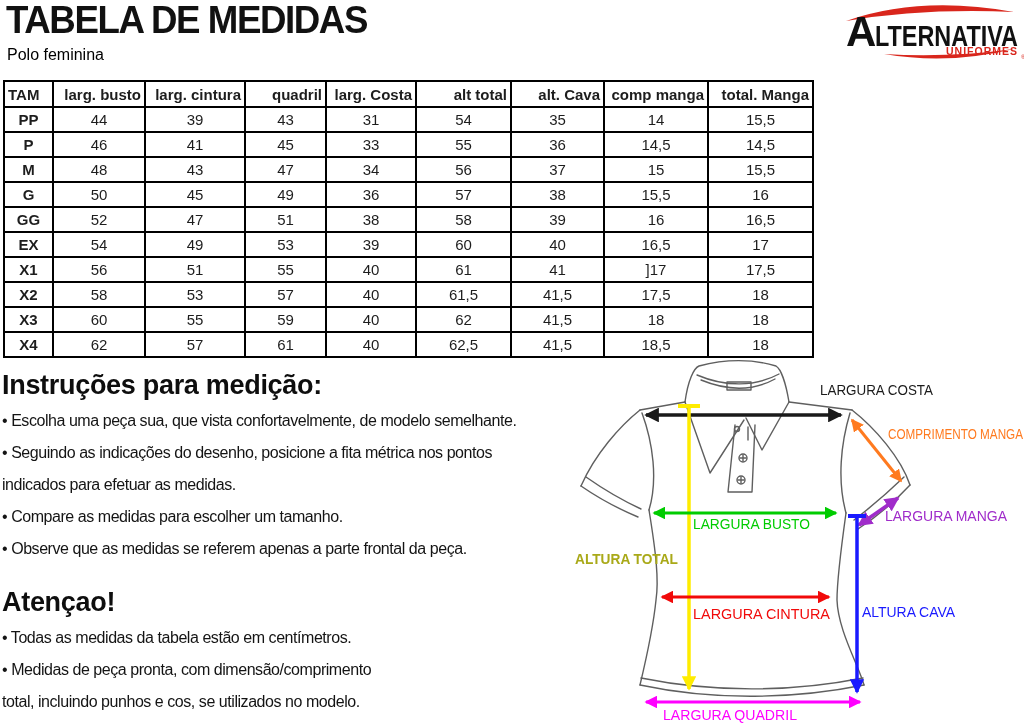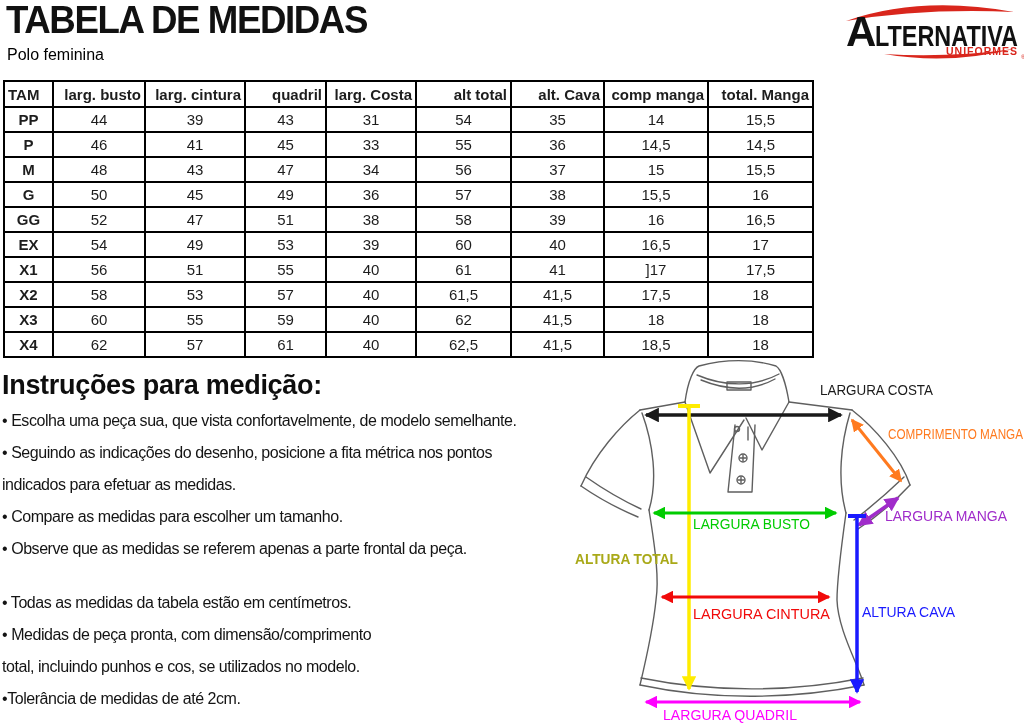--- a/index.html
+++ b/index.html
@@ -196,20 +196,21 @@
   <div class="copy">
     <h2>Instruções para medição:</h2>
     <div>
         <div class="line">• Escolha uma peça sua, que vista confortavelmente, de modelo semelhante.</div>
         <div class="line">• Seguindo as indicações do desenho, posicione a fita métrica nos pontos</div>
         <div class="line">indicados para efetuar as medidas.</div>
         <div class="line">• Compare as medidas para escolher um tamanho.</div>
         <div class="line">• Observe que as medidas se referem apenas a parte frontal da peça.</div>
       </div>
     <div class="gap"></div>
+    <h2>Atençao!</h2>
     <div>
         <div class="line">• Todas as medidas da tabela estão em centímetros.</div>
         <div class="line">• Medidas de peça pronta, com dimensão/comprimento</div>
         <div class="line">total, incluindo punhos e cos, se utilizados no modelo.</div>
         <div class="line">•Tolerância de medidas de até 2cm.</div>
       </div>
   </div>
 
   <svg class="diagram" width="459" height="365" viewBox="0 0 459 365">
     <defs>

